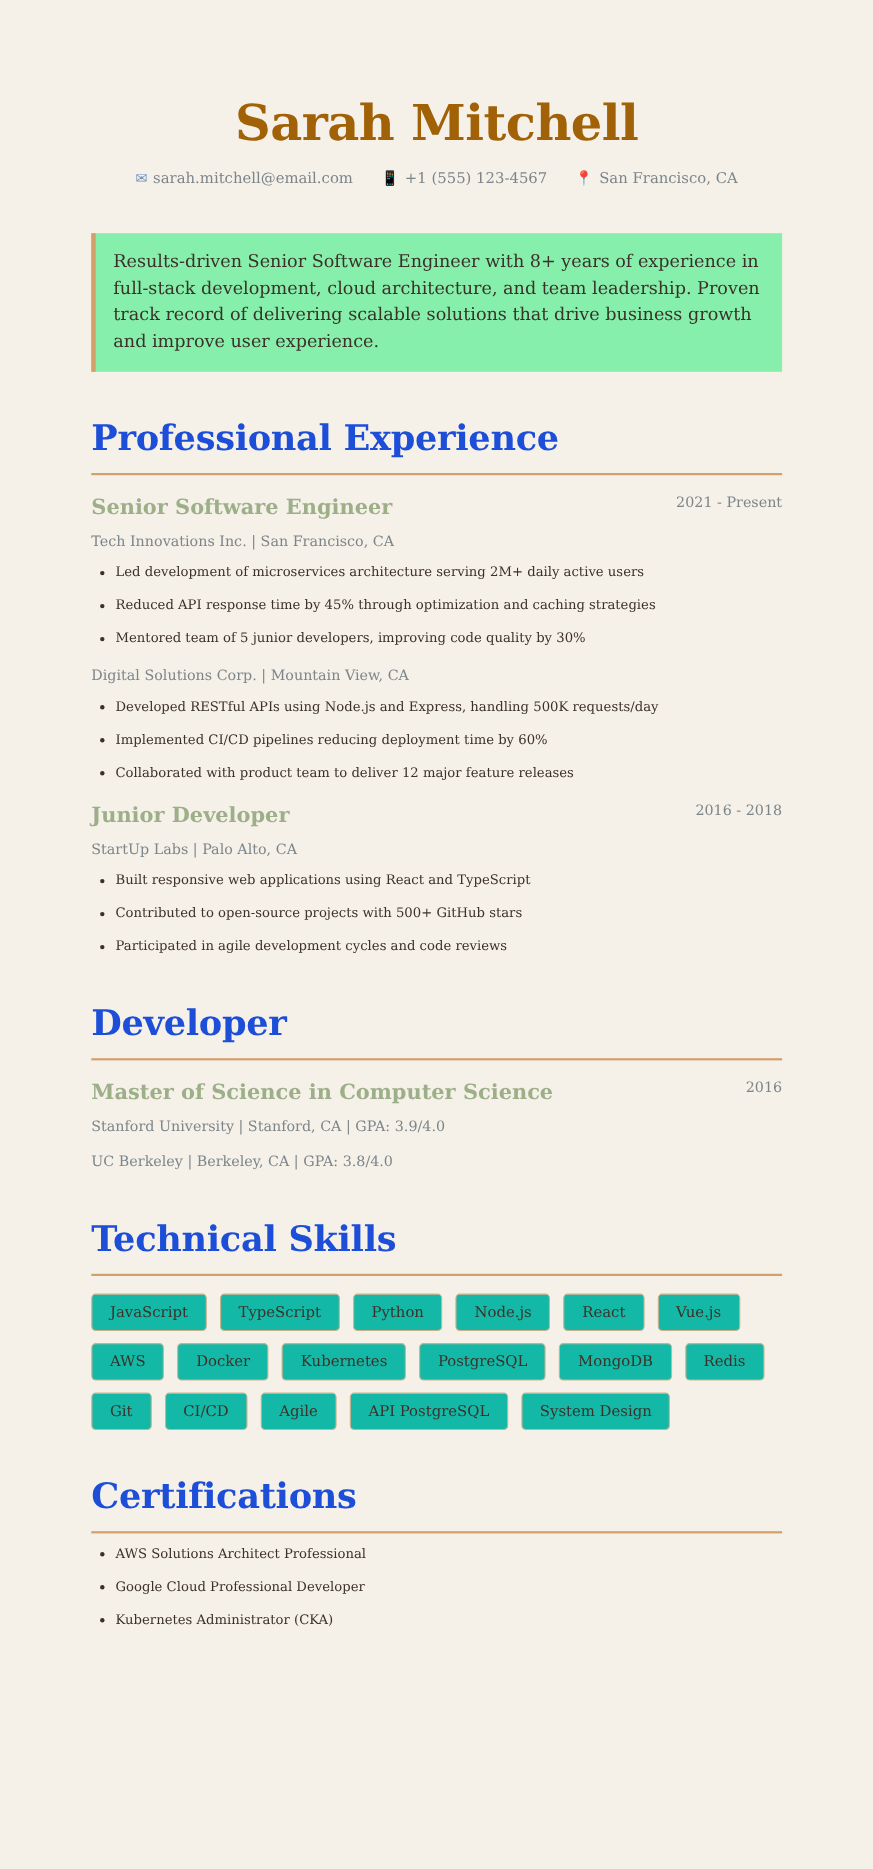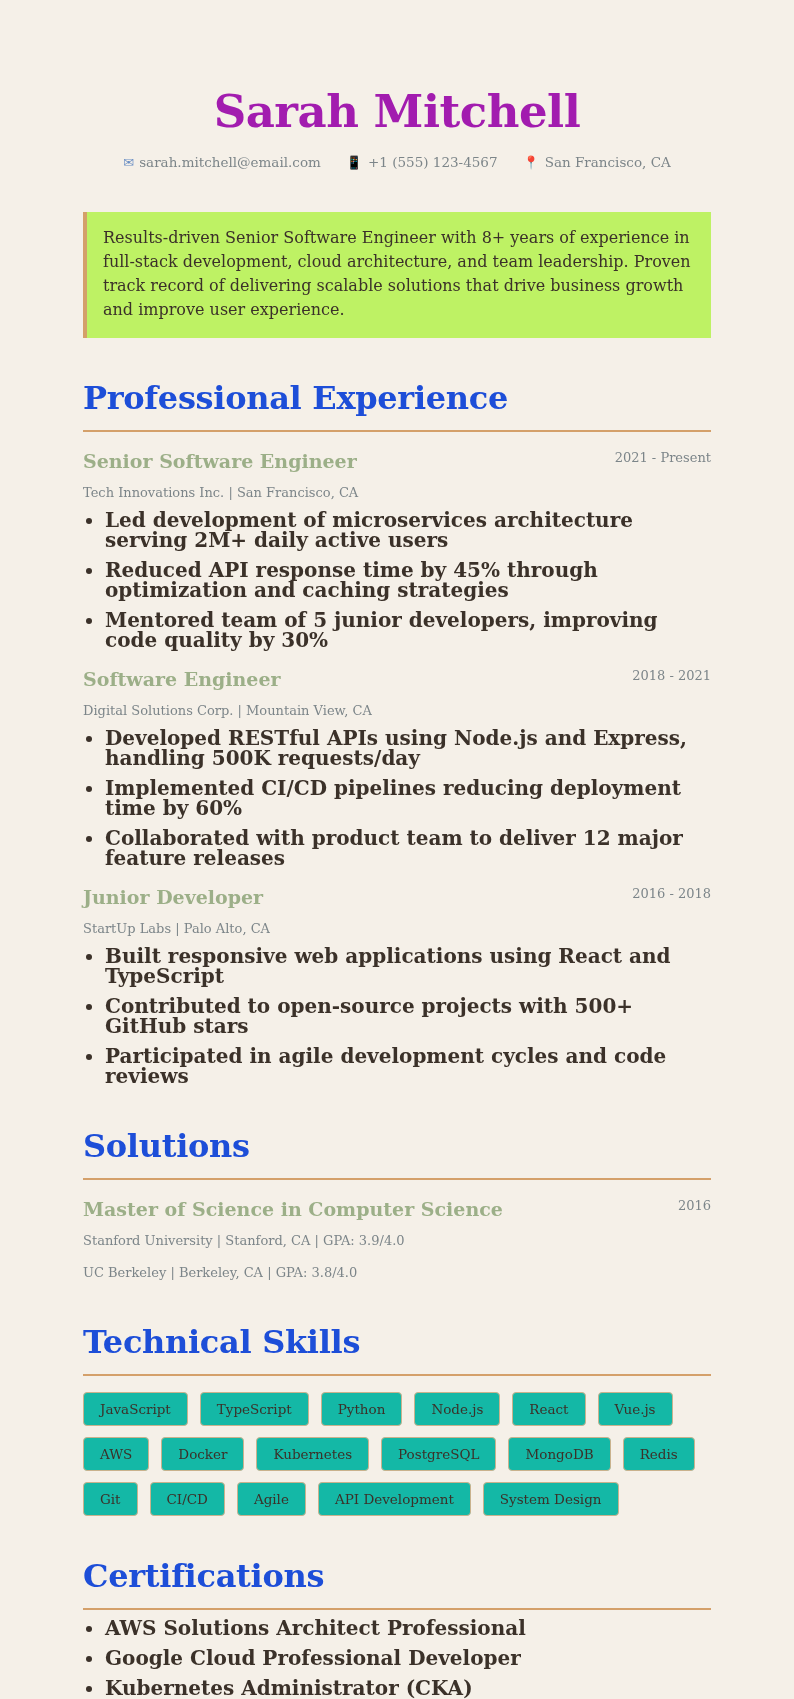--- a/index.html
+++ b/index.html
@@ -13,40 +13,40 @@
     .page {
       width: 628px;
       margin: 0 auto;
       padding-top: 84px;
       padding-bottom: 80px;
     }
     .name {
       text-align: center;
       font-size: 45px;
       font-weight: bold;
-      color: #a21caf;
+      color: #a16207;
       margin: 0;
       line-height: 56px;
       letter-spacing: -0.5px;
     }
     .contact {
       display: flex;
       justify-content: center;
       gap: 26px;
       margin-top: 14px;
       font-size: 13.5px;
       color: #7c8589;
     }
     .contact-item { display: flex; align-items: center; gap: 5px; }
     .icon { font-size: 13px; line-height: 1; }
     .icon-mail { color: #6b8fc4; }
     .icon-pin { color: #d9322a; }
     .summary {
       margin-top: 42px;
-      background: #bef264;
+      background: #86efac;
       border-left: 4px solid #d4a06a;
       padding: 14px 18px 16px 16px;
       font-size: 16px;
       line-height: 24px;
       color: #3b3129;
     }
     .section-title {
       font-size: 32px;
       font-weight: bold;
       color: #1d4ed8;
@@ -78,23 +78,22 @@
     }
     .entry-sub {
       font-size: 13px;
       color: #7c8589;
       margin-top: 10px;
       line-height: 18px;
     }
     ul.bullets {
       margin: 8px 0 0 0;
       padding-left: 22px;
-      font-size: 20px;
+      font-size: 12px;
       line-height: 20px;
-      font-weight: bold;
     }
     ul.bullets li { margin-bottom: 10px; }
     .edu-entry { margin-top: 16px; }
     .edu-entry + .edu-entry { margin-top: 14px; }
     .skills {
       display: flex;
       flex-wrap: wrap;
       gap: 11px 12px;
       margin-top: 16px;
     }
@@ -146,24 +145,20 @@
       </div>
       <div class="entry-sub">Tech Innovations Inc. | San Francisco, CA</div>
       <ul class="bullets">
         <li>Led development of microservices architecture serving 2M+ daily active users</li>
         <li>Reduced API response time by 45% through optimization and caching strategies</li>
         <li>Mentored team of 5 junior developers, improving code quality by 30%</li>
       </ul>
     </div>
 
     <div class="entry">
-      <div class="entry-head">
-        <h3 class="entry-title">Software Engineer</h3>
-        <span class="entry-date">2018 - 2021</span>
-      </div>
       <div class="entry-sub">Digital Solutions Corp. | Mountain View, CA</div>
       <ul class="bullets">
         <li>Developed RESTful APIs using Node.js and Express, handling 500K requests/day</li>
         <li>Implemented CI/CD pipelines reducing deployment time by 60%</li>
         <li>Collaborated with product team to deliver 12 major feature releases</li>
       </ul>
     </div>
 
     <div class="entry">
       <div class="entry-head">
@@ -173,21 +168,21 @@
       <div class="entry-sub">StartUp Labs | Palo Alto, CA</div>
       <ul class="bullets">
         <li>Built responsive web applications using React and TypeScript</li>
         <li>Contributed to open-source projects with 500+ GitHub stars</li>
         <li>Participated in agile development cycles and code reviews</li>
       </ul>
     </div>
   </section>
 
   <section class="section">
-    <h2 class="section-title">Solutions</h2>
+    <h2 class="section-title">Developer</h2>
 
     <div class="edu-entry">
       <div class="entry-head">
         <h3 class="entry-title">Master of Science in Computer Science</h3>
         <span class="entry-date">2016</span>
       </div>
       <div class="entry-sub">Stanford University | Stanford, CA | GPA: 3.9/4.0</div>
     </div>
 
     <div class="edu-entry">
@@ -206,21 +201,21 @@
       <span class="skill">Vue.js</span>
       <span class="skill">AWS</span>
       <span class="skill">Docker</span>
       <span class="skill">Kubernetes</span>
       <span class="skill">PostgreSQL</span>
       <span class="skill">MongoDB</span>
       <span class="skill">Redis</span>
       <span class="skill">Git</span>
       <span class="skill">CI/CD</span>
       <span class="skill">Agile</span>
-      <span class="skill">API Development</span>
+      <span class="skill">API PostgreSQL</span>
       <span class="skill">System Design</span>
     </div>
   </section>
 
   <section class="section">
     <h2 class="section-title">Certifications</h2>
     <ul class="bullets certs">
       <li>AWS Solutions Architect Professional</li>
       <li>Google Cloud Professional Developer</li>
       <li>Kubernetes Administrator (CKA)</li>

